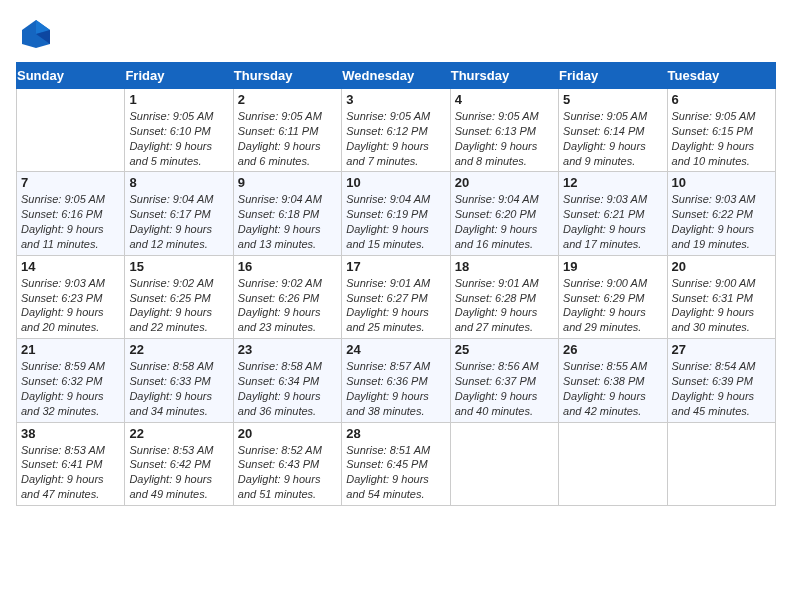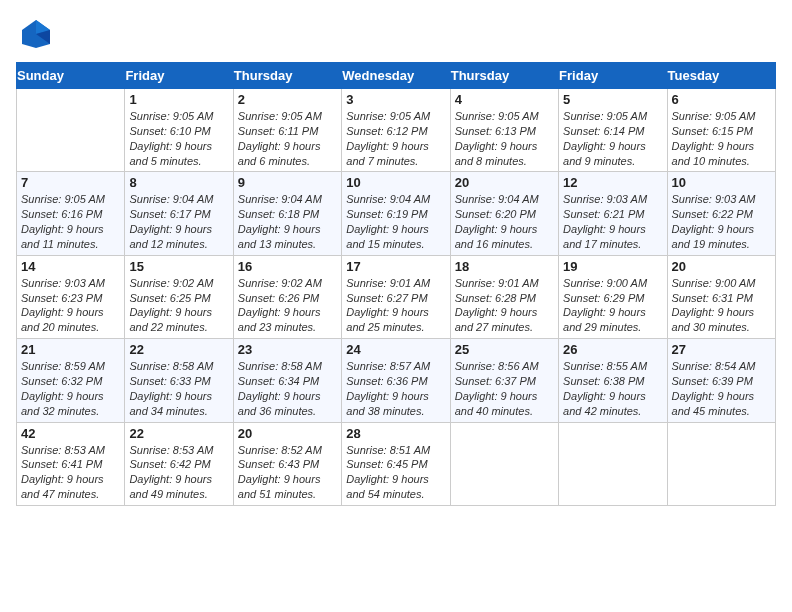--- a/index.html
+++ b/index.html
@@ -239,21 +239,21 @@
             <span class="day-num">26</span>
             <div class="cell-info">Sunrise: 8:55 AM<br>Sunset: 6:38 PM<br>Daylight: 9 hours and 42 minutes.</div>
           </td>
           <td>
             <span class="day-num">27</span>
             <div class="cell-info">Sunrise: 8:54 AM<br>Sunset: 6:39 PM<br>Daylight: 9 hours and 45 minutes.</div>
           </td>
         </tr>
         <tr>
           <td>
-            <span class="day-num">42</span>
+            <span class="day-num">38</span>
             <div class="cell-info">Sunrise: 8:53 AM<br>Sunset: 6:41 PM<br>Daylight: 9 hours and 47 minutes.</div>
           </td>
           <td>
             <span class="day-num">22</span>
             <div class="cell-info">Sunrise: 8:53 AM<br>Sunset: 6:42 PM<br>Daylight: 9 hours and 49 minutes.</div>
           </td>
           <td>
             <span class="day-num">20</span>
             <div class="cell-info">Sunrise: 8:52 AM<br>Sunset: 6:43 PM<br>Daylight: 9 hours and 51 minutes.</div>
           </td>

